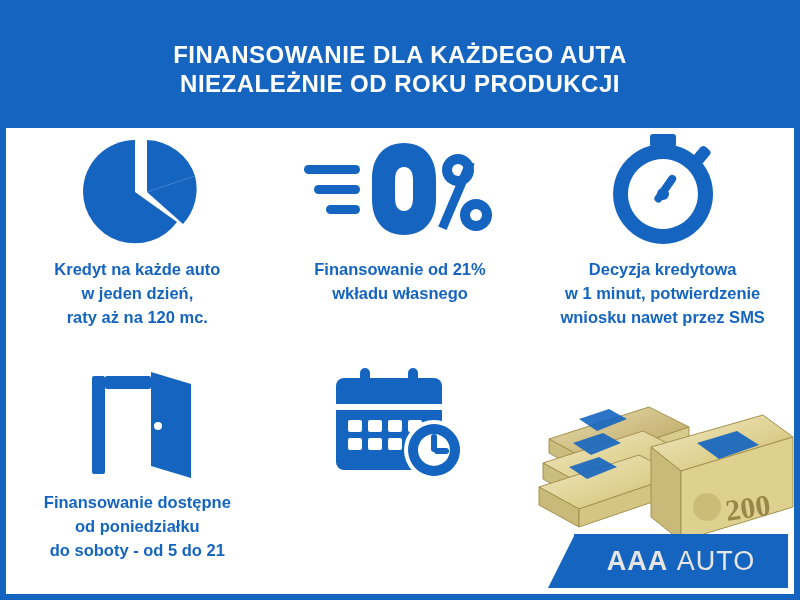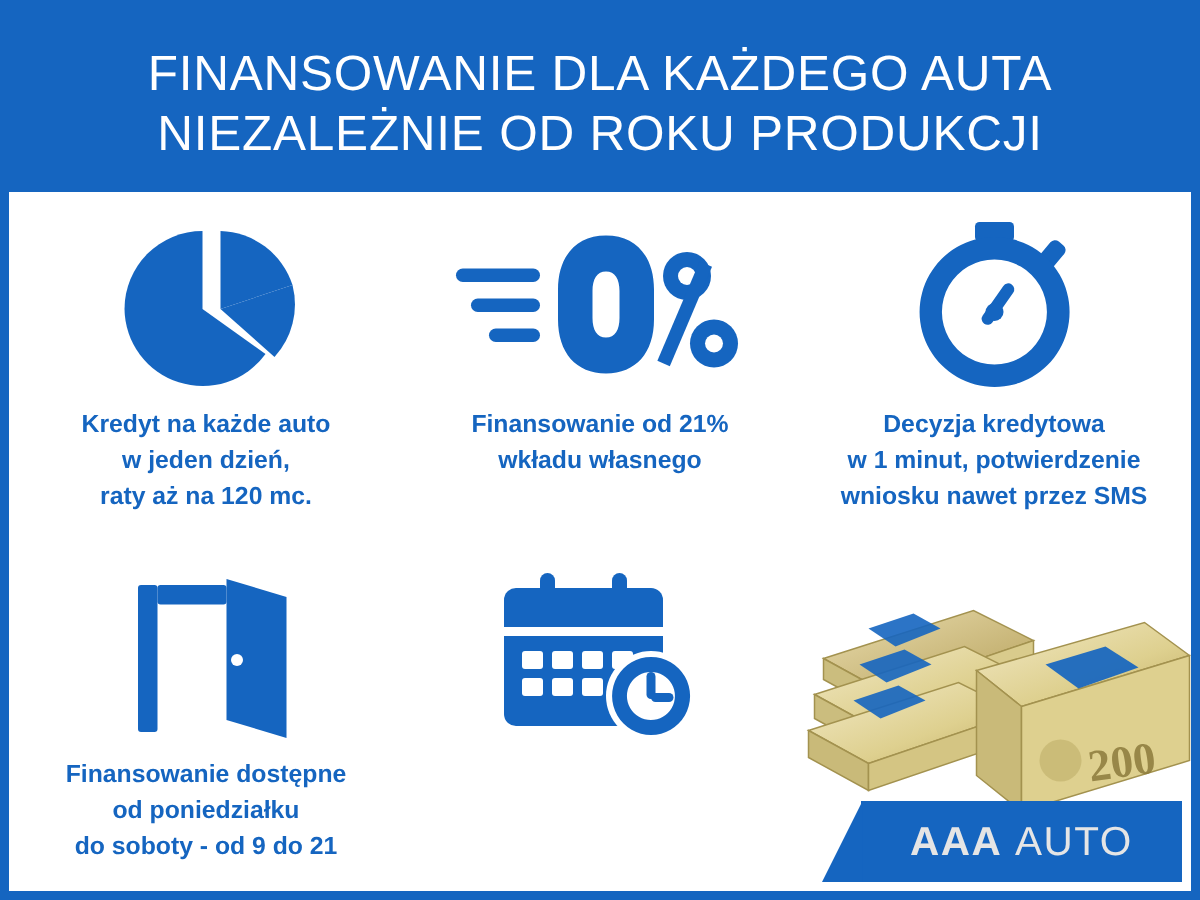--- a/index.html
+++ b/index.html
@@ -32,22 +32,22 @@
     background: #1565c0;
     display: flex;
     flex-direction: column;
     align-items: center;
     justify-content: center;
     box-sizing: border-box;
     padding-top: 4px;
   }
   .header-line {
     color: #ffffff;
-    font-weight: normal;
-    font-size: 33px;
+    font-weight: bold;
+    font-size: 24px;
     letter-spacing: 0.5px;
     line-height: 1.22;
     text-align: center;
     white-space: nowrap;
   }
   
   .grid {
     position: absolute;
     left: 0;
     top: 122px;
@@ -56,21 +56,21 @@
     display: grid;
     grid-template-columns: repeat(3, 1fr);
     grid-template-rows: repeat(2, 1fr);
   }
   .cell {
     position: relative;
     display: flex;
     flex-direction: column;
     align-items: center;
     justify-content: flex-start;
-    padding-top: 18px;
+    padding-top: 4px;
     box-sizing: border-box;
   }
   .icon-wrap {
     height: 120px;
     display: flex;
     align-items: center;
     justify-content: center;
   }
   .caption {
     margin-top: 6px;
@@ -202,21 +202,21 @@
           <g fill="#1565c0">
             <rect x="20" y="6" width="13" height="98" rx="2"></rect>
             <rect x="33" y="6" width="46" height="13" rx="2"></rect>
             <path d="M79 2 L119 14 L119 108 L79 96 Z"></path>
             <circle cx="86" cy="56" r="4" fill="#ffffff"></circle>
           </g>
         </svg>
       </div>
       <div class="caption">Finansowanie dostępne
 od poniedziałku
-do soboty - od 9 do 21</div>
+do soboty - od 5 do 21</div>
     </div>
 
     <div class="cell">
       <div class="icon-wrap">
         <svg width="140" height="118" viewBox="0 0 140 118">
           <g fill="#1565c0">
             <rect x="30" y="2" width="10" height="20" rx="5"></rect>
             <rect x="78" y="2" width="10" height="20" rx="5"></rect>
             <path d="M14 12 h90 a8 8 0 0 1 8 8 v18 h-106 v-18 a8 8 0 0 1 8 -8 z"></path>
             <path d="M6 44 h106 v52 a8 8 0 0 1 -8 8 h-90 a8 8 0 0 1 -8 -8 z"></path>

